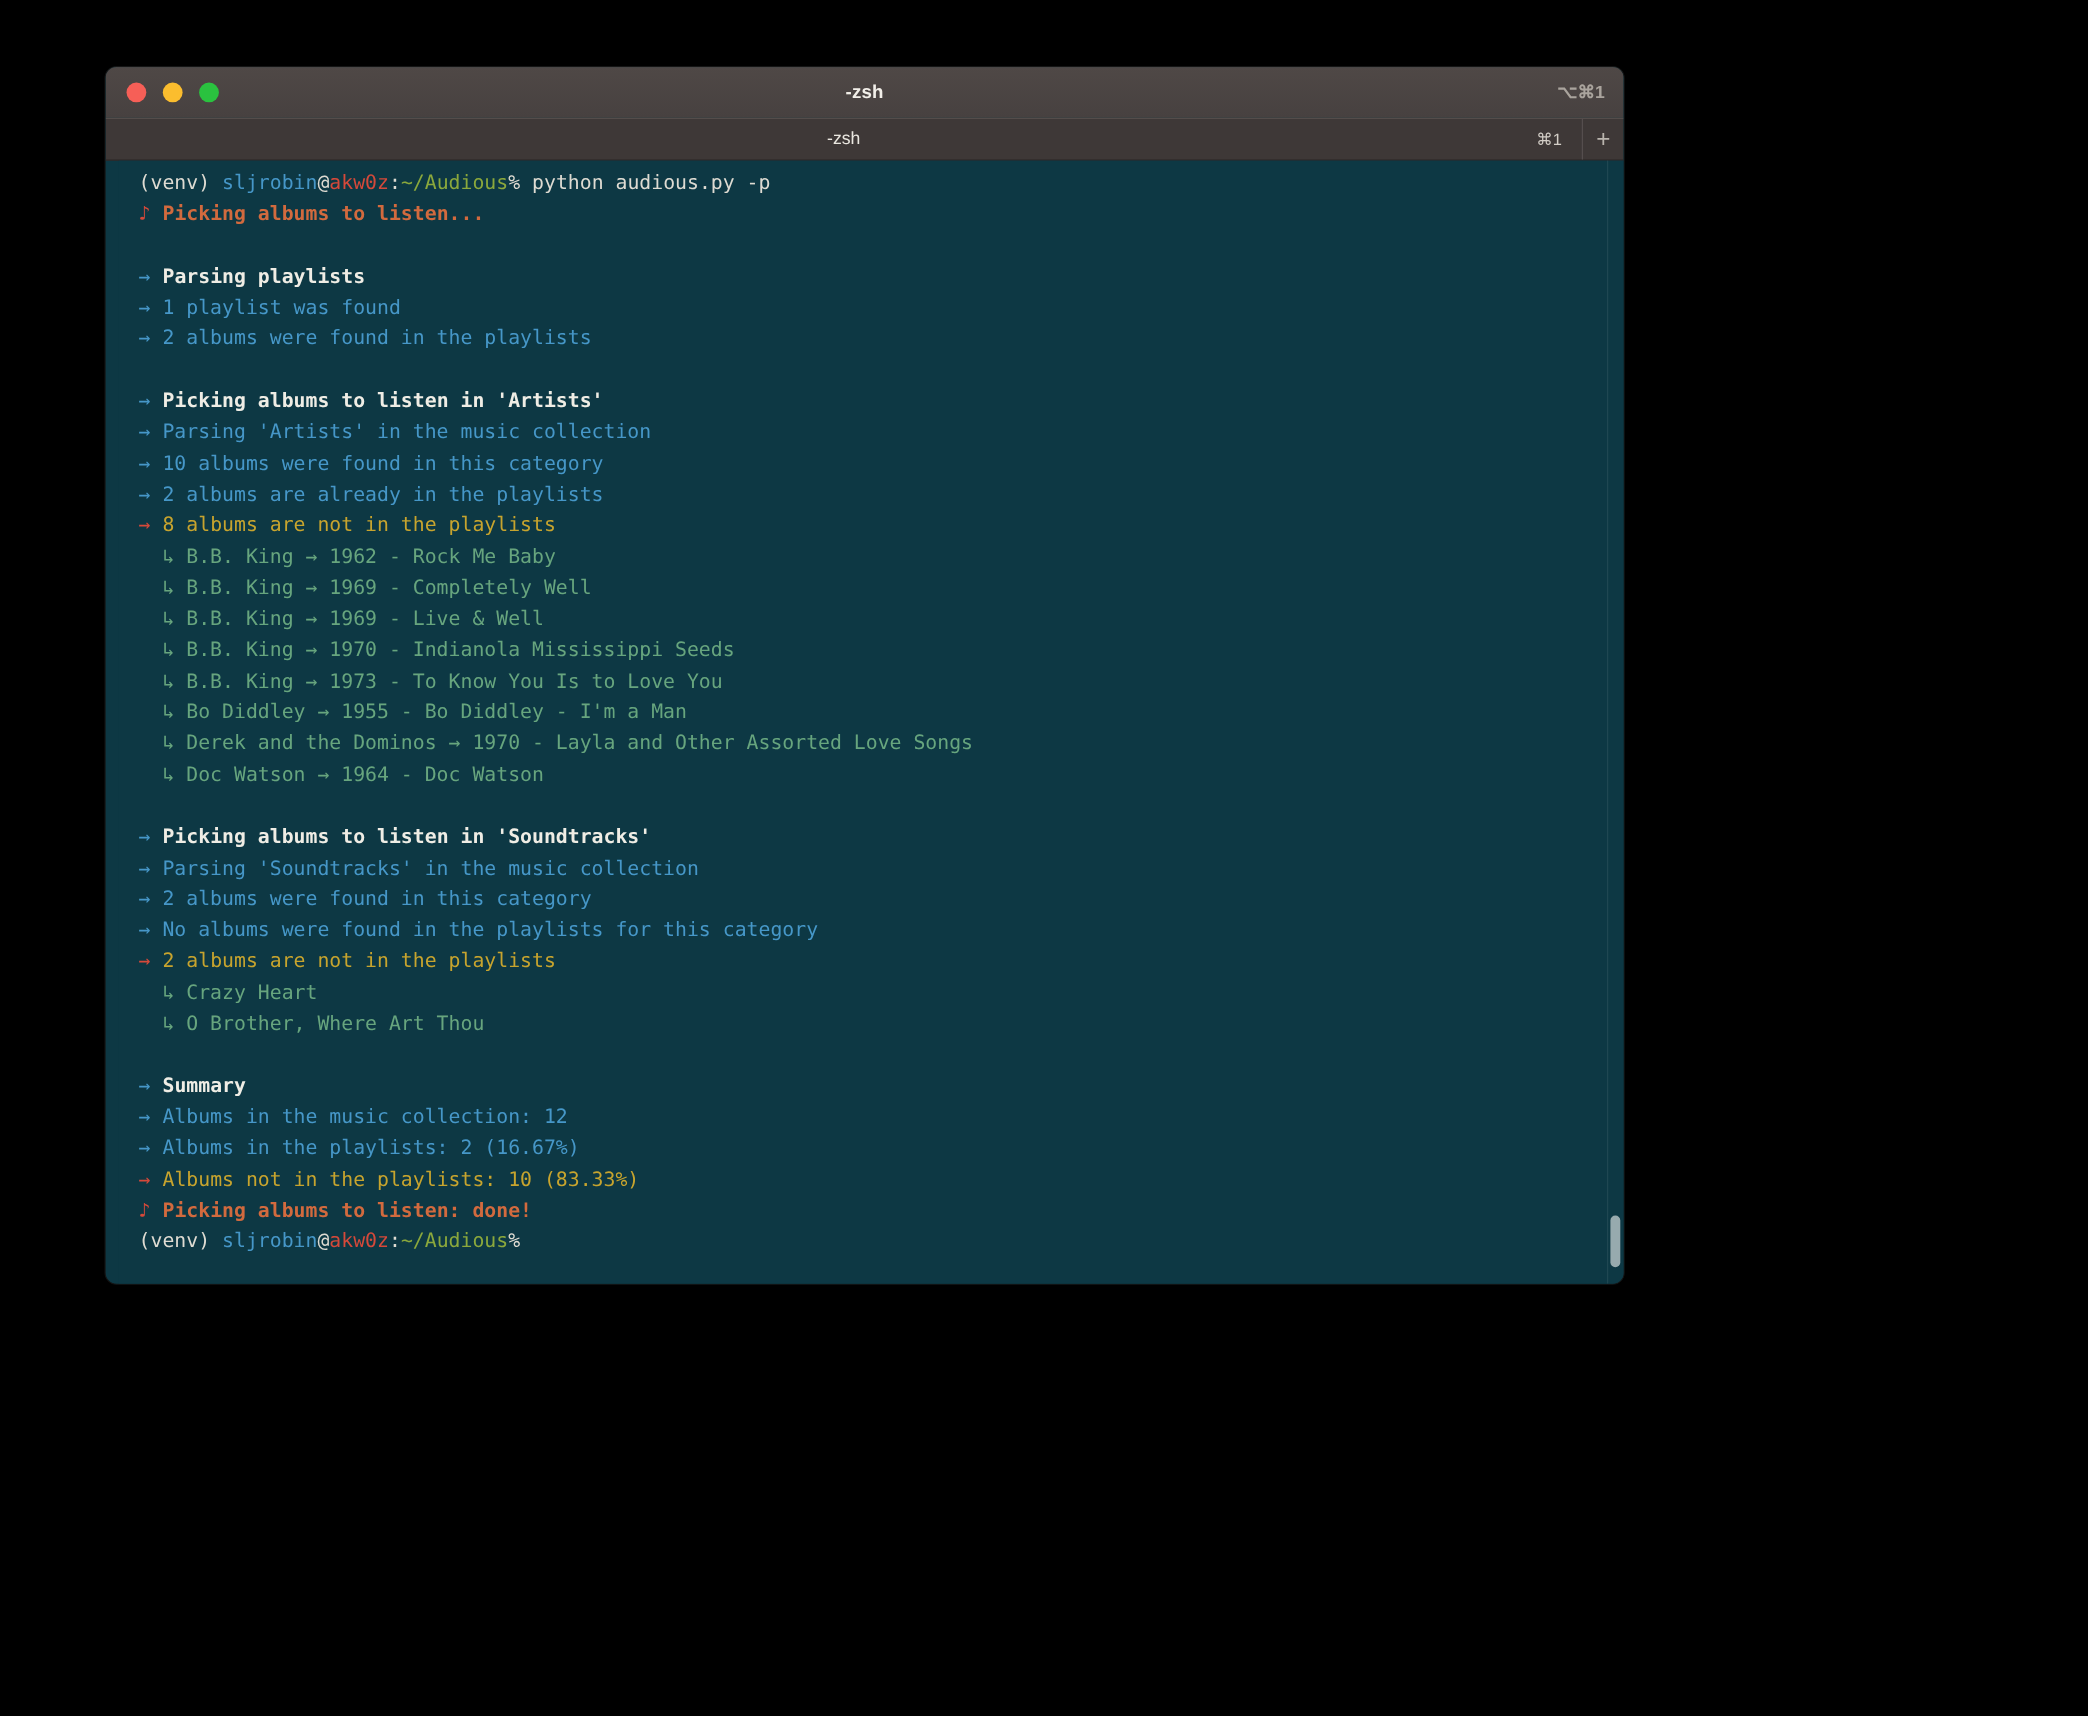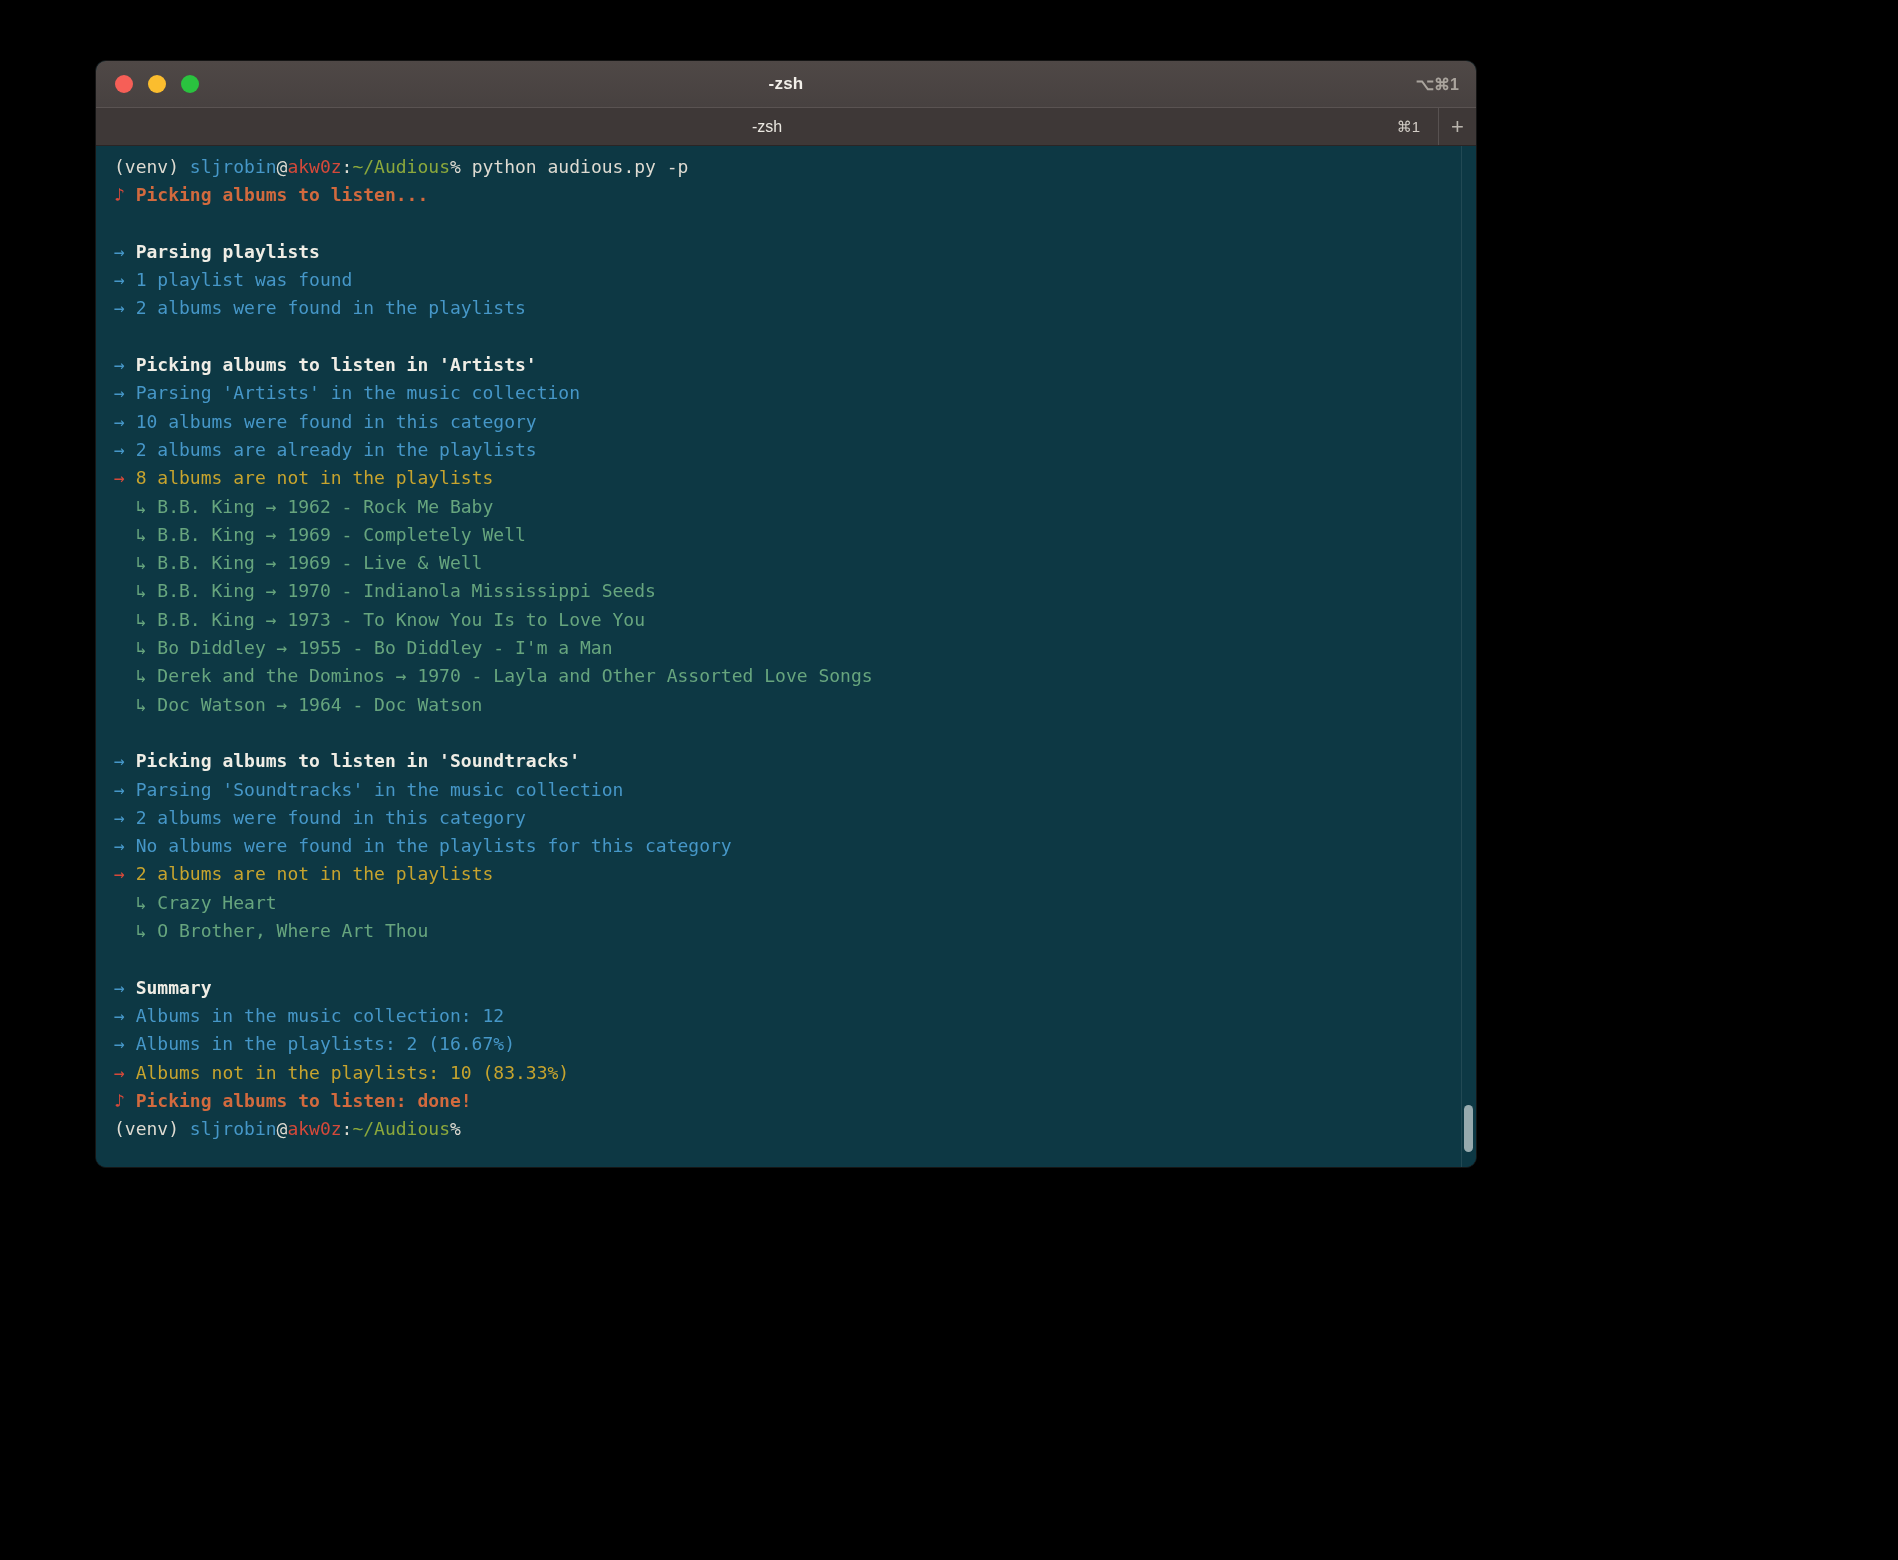--- a/index.html
+++ b/index.html
@@ -73,20 +73,21 @@
     border-left: 1px solid #585251;
     display: flex; align-items: center; justify-content: center;
     color: #b9b4ad; font-size: 22px; font-weight: 300;
     cursor: default;
   }
   .terminal {
     flex: 1 1 auto;
     position: relative;
     background: #0d3844;
     padding: 7px 24px 0 18px;
+    margin-left: 12px;
   }
   .terminal-buffer {
     font-family: "DejaVu Sans Mono", "Liberation Mono", monospace;
     font-size: 18px;
     line-height: 28.3px;
     color: #dedbd2;
     white-space: pre;
   }
   .scroll-track {
     position: absolute;

